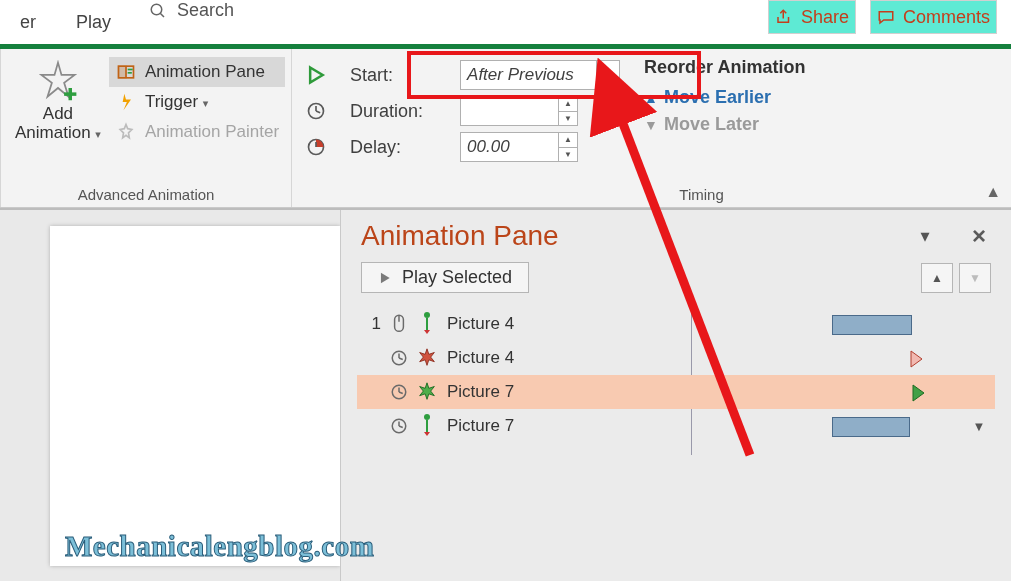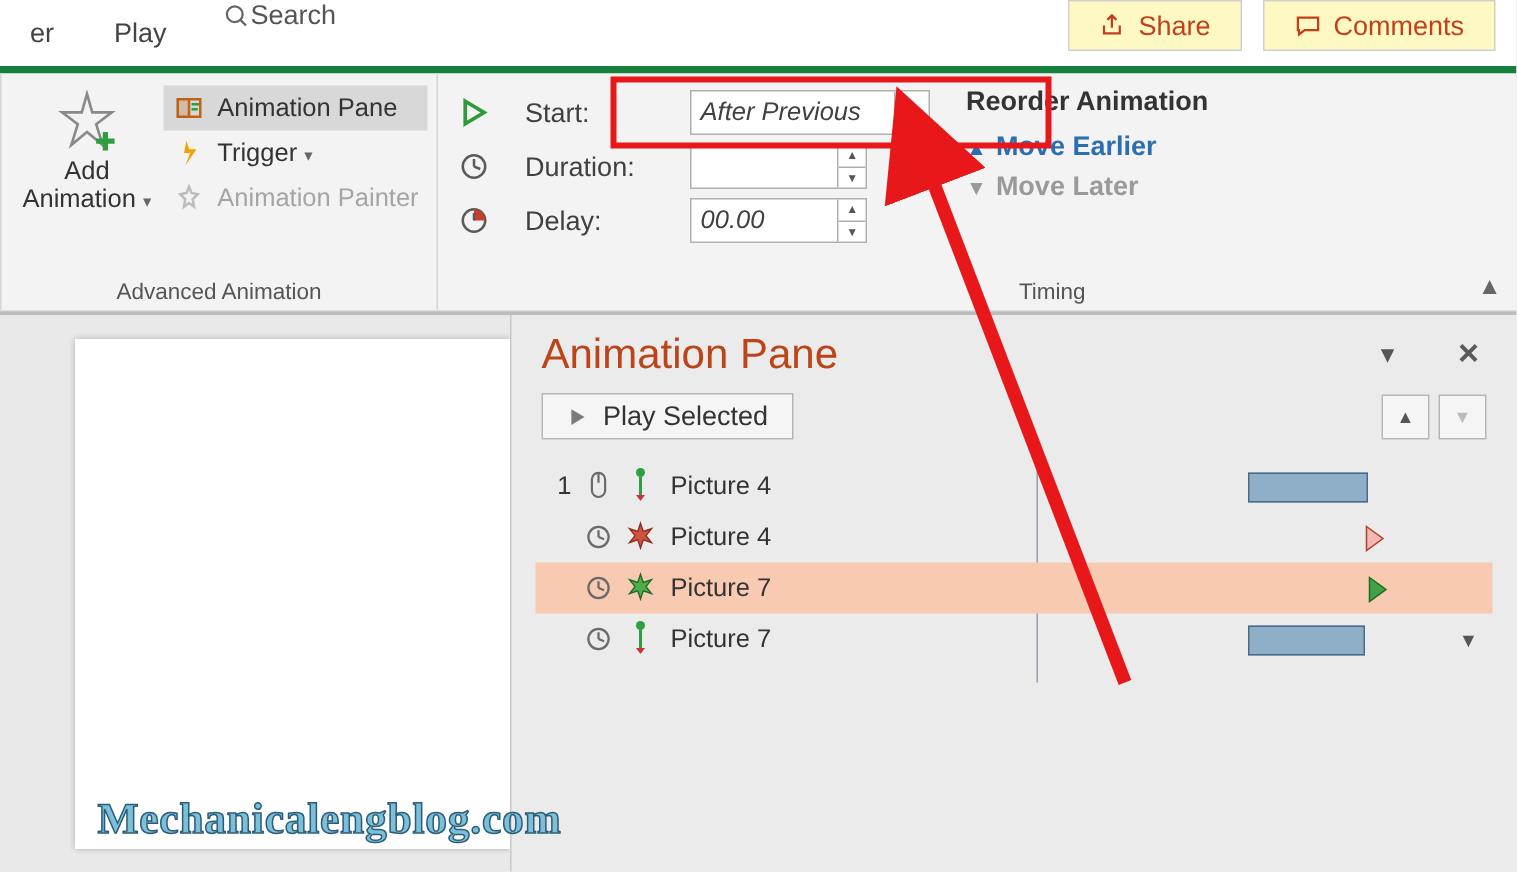--- a/index.html
+++ b/index.html
@@ -26,34 +26,35 @@
     padding: 0 20px;
     height: 100%;
     display: flex;
     align-items: center;
     font-size: 18px;
     color: #444;
   }
   .ribbon-tabs .search {
     display: flex;
     align-items: center;
+    gap: 10px;
     padding: 0 18px;
     font-size: 18px;
     color: #555;
   }
   .ribbon-tabs .spacer { flex: 1; }
   .top-btn {
     display: flex;
     align-items: center;
     gap: 8px;
     height: 32px;
     border: 1px solid #d0d0d0;
-    background: #fef9c3;
+    background: #5eead4;
     margin-right: 14px;
-    padding: 0 20px;
+    padding: 0 6px;
     font-size: 18px;
     color: #c43e1c;
   }
   .top-btn svg { width: 18px; height: 18px; }
 
   .ribbon {
     display: flex;
     height: 158px;
     background: #f3f3f3;
     border-bottom: 1px solid #c9c9c9;

